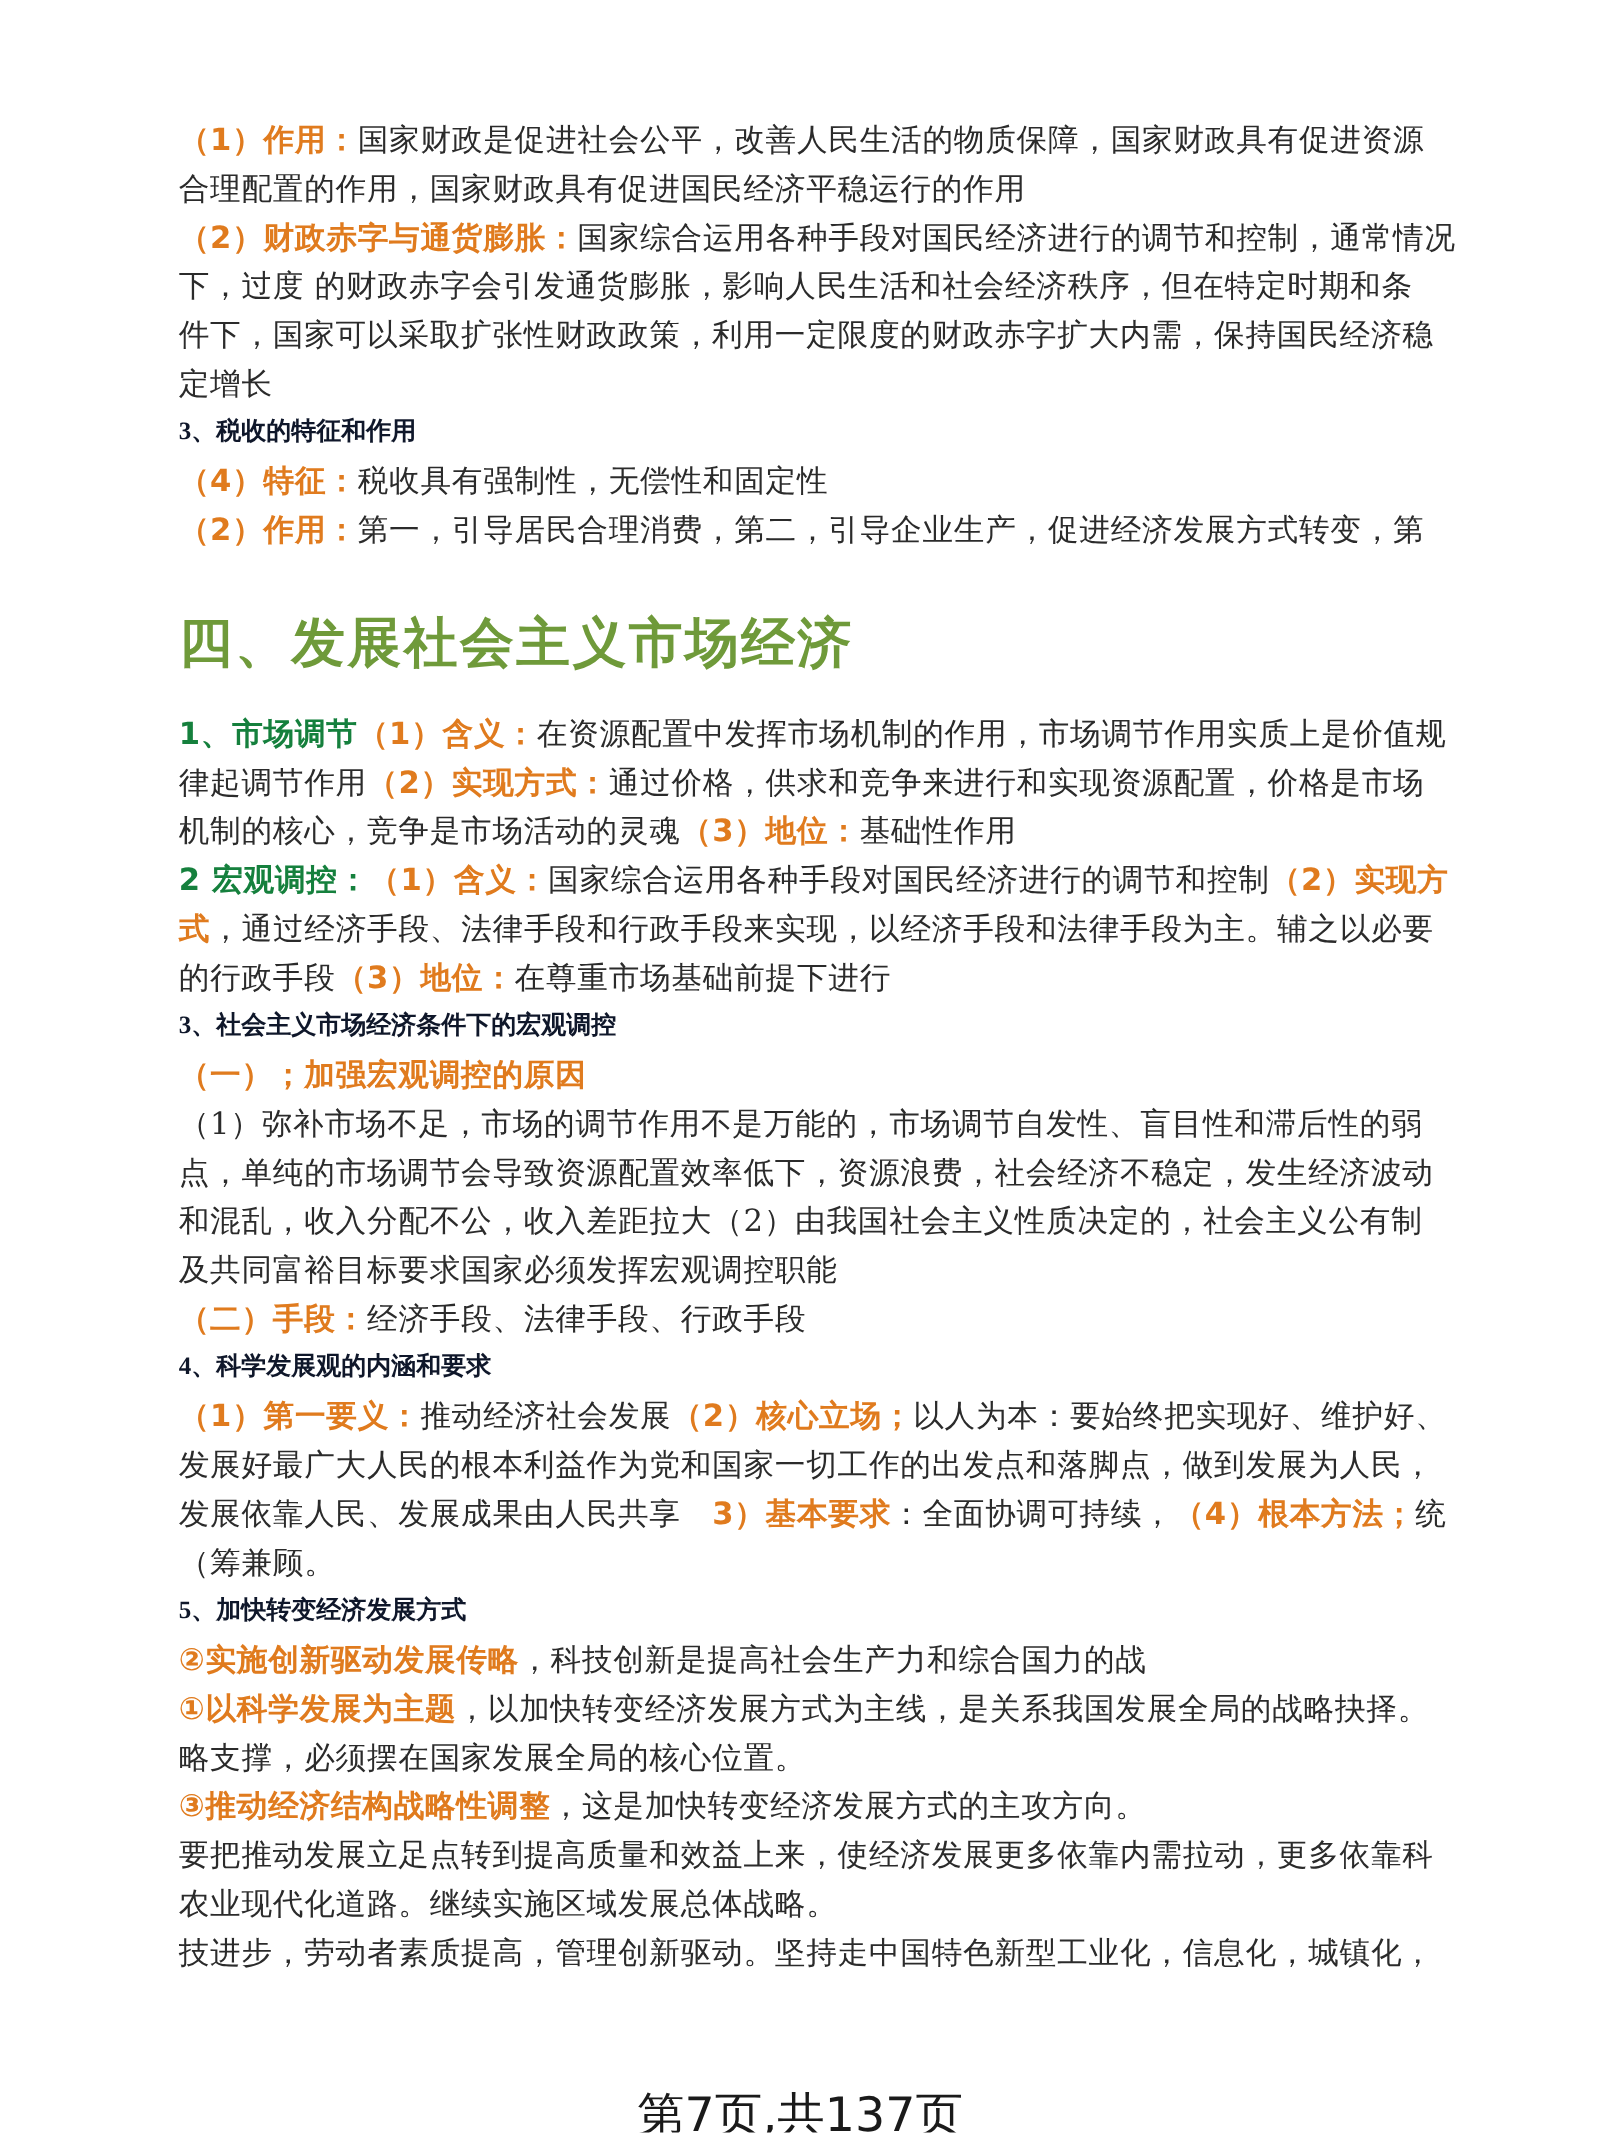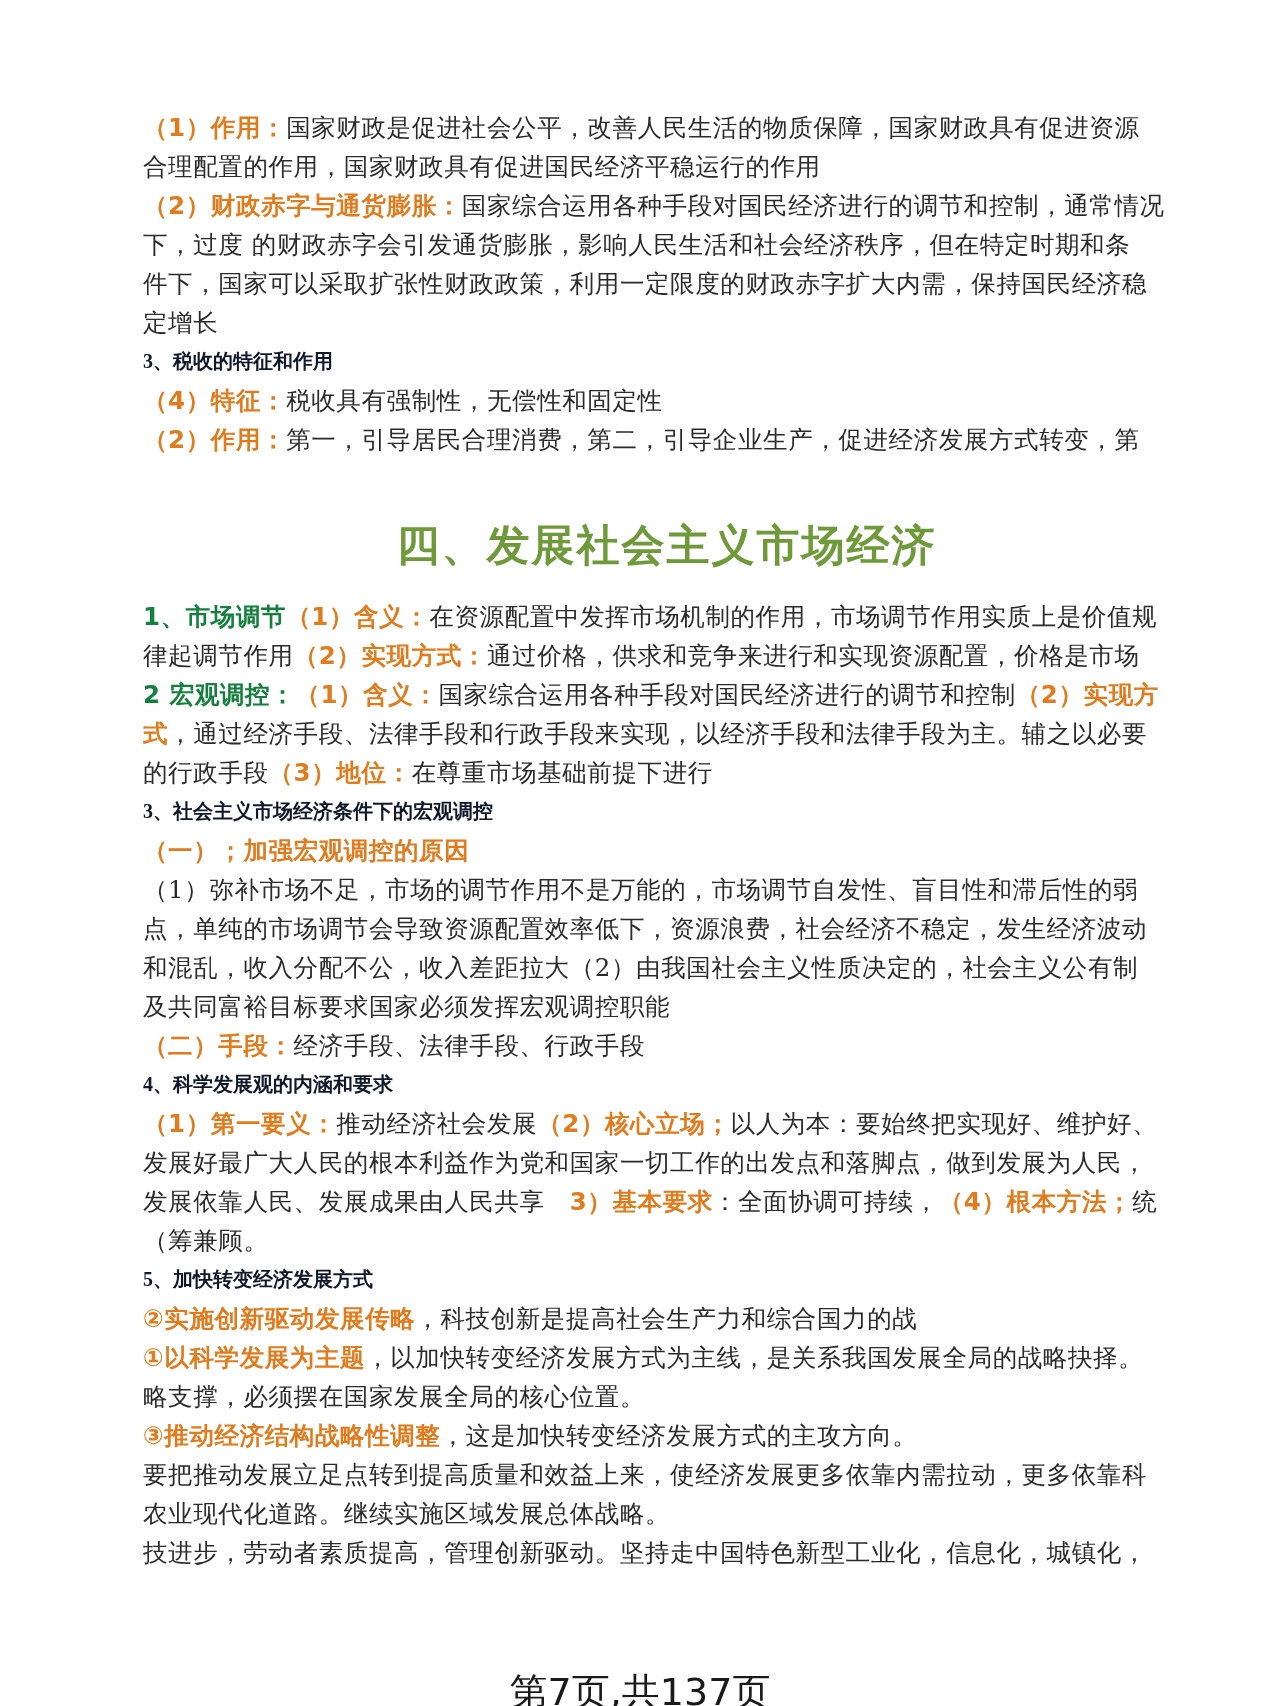--- a/index.html
+++ b/index.html
@@ -1,24 +1,24 @@
 <!DOCTYPE html>
 <html><head>
 <meta charset="utf-8">
 <style>
   html, body { margin: 0; padding: 0; background: #ffffff; }
   body { width: 1280px; height: 1706px; position: relative; overflow: hidden;
          font-family: "DejaVu Serif", "Liberation Serif", serif; color: #2b2b2b; }
-  .page { position: absolute; left: 143px; top: 108px; width: 1047px; }
+  .page { position: absolute; left: 143px; top: 92px; width: 1047px; }
   .line { font-size: 24.5px; line-height: 39px; white-space: pre-wrap; letter-spacing: 0.6px; text-align: justify; }
   .orange { color: #e07b1e; font-family: "DejaVu Sans", "Liberation Sans", sans-serif; font-weight: bold; }
   .red { color: #15803d; font-family: "DejaVu Sans", "Liberation Sans", sans-serif; font-weight: bold; }
   .heading { color: #0f172a; font-family: Liberation Serif, serif; font-weight: bold; font-size: 20px; line-height: 39px; }
   .title { color: #6f9a3a; font-family: "DejaVu Sans", "Liberation Sans", sans-serif; font-weight: bold;
-           font-size: 43px; text-align: center; margin: 56px 0 22px 0; letter-spacing: 2px; line-height: 60px; }
+           font-size: 43px; margin: 42px 0 22px 0; letter-spacing: 2px; line-height: 60px; }
   .footer { position: absolute; left: 0; width: 1280px; top: 1672px; text-align: center;
             font-family: "DejaVu Sans", "Liberation Sans", sans-serif; font-size: 38px; color: #1a1a1a; line-height: 40px; }
 </style>
 </head>
 <body>
 
 <div class="page">
 
   <div class="line"><span class="orange">（1）作用：</span><span>国家财政是促进社会公平，改善人民生活的物质保障，国家财政具有促进资源</span></div>
   <div class="line">合理配置的作用，国家财政具有促进国民经济平稳运行的作用</div>
@@ -29,20 +29,21 @@
   <div class="line">定增长</div>
 
   <div class="heading">3、税收的特征和作用</div>
   <div class="line"><span class="orange">（4）特征：</span><span>税收具有强制性，无偿性和固定性</span></div>
   <div class="line"><span class="orange">（2）作用：</span><span>第一，引导居民合理消费，第二，引导企业生产，促进经济发展方式转变，第</span></div>
 
   <div class="title">四、发展社会主义市场经济</div>
 
   <div class="line"><span class="red">1、市场调节</span><span class="orange">（1）含义：</span><span>在资源配置中发挥市场机制的作用，市场调节作用实质上是价值规</span></div>
   <div class="line"><span>律起调节作用</span><span class="orange">（2）实现方式：</span><span>通过价格，供求和竞争来进行和实现资源配置，价格是市场</span></div>
+  <div class="line"><span>机制的核心，竞争是市场活动的灵魂</span><span class="orange">（3）地位：</span><span>基础性作用</span></div>
 
   <div class="line"><span class="red">2 宏观调控：</span><span class="orange">（1）含义：</span><span>国家综合运用各种手段对国民经济进行的调节和控制</span><span class="orange">（2）实现方</span></div>
   <div class="line"><span class="orange">式</span><span>，通过经济手段、法律手段和行政手段来实现，以经济手段和法律手段为主。辅之以必要</span></div>
   <div class="line"><span>的行政手段</span><span class="orange">（3）地位：</span><span>在尊重市场基础前提下进行</span></div>
 
   <div class="heading">3、社会主义市场经济条件下的宏观调控</div>
   <div class="line orange">（一）；加强宏观调控的原因</div>
   <div class="line">（1）弥补市场不足，市场的调节作用不是万能的，市场调节自发性、盲目性和滞后性的弱</div>
   <div class="line">点，单纯的市场调节会导致资源配置效率低下，资源浪费，社会经济不稳定，发生经济波动</div>
   <div class="line">和混乱，收入分配不公，收入差距拉大（2）由我国社会主义性质决定的，社会主义公有制</div>

